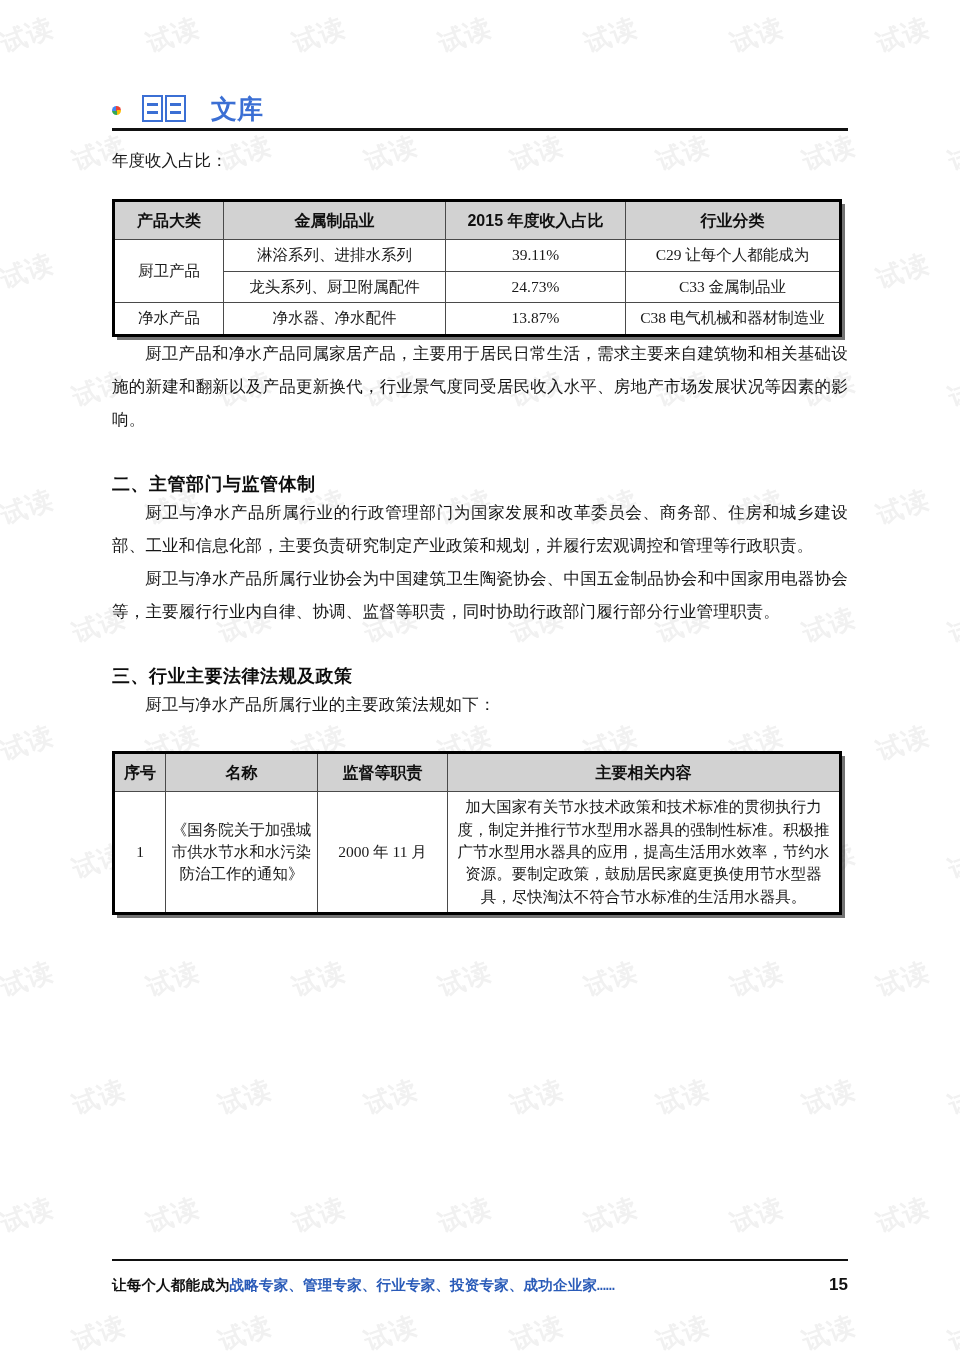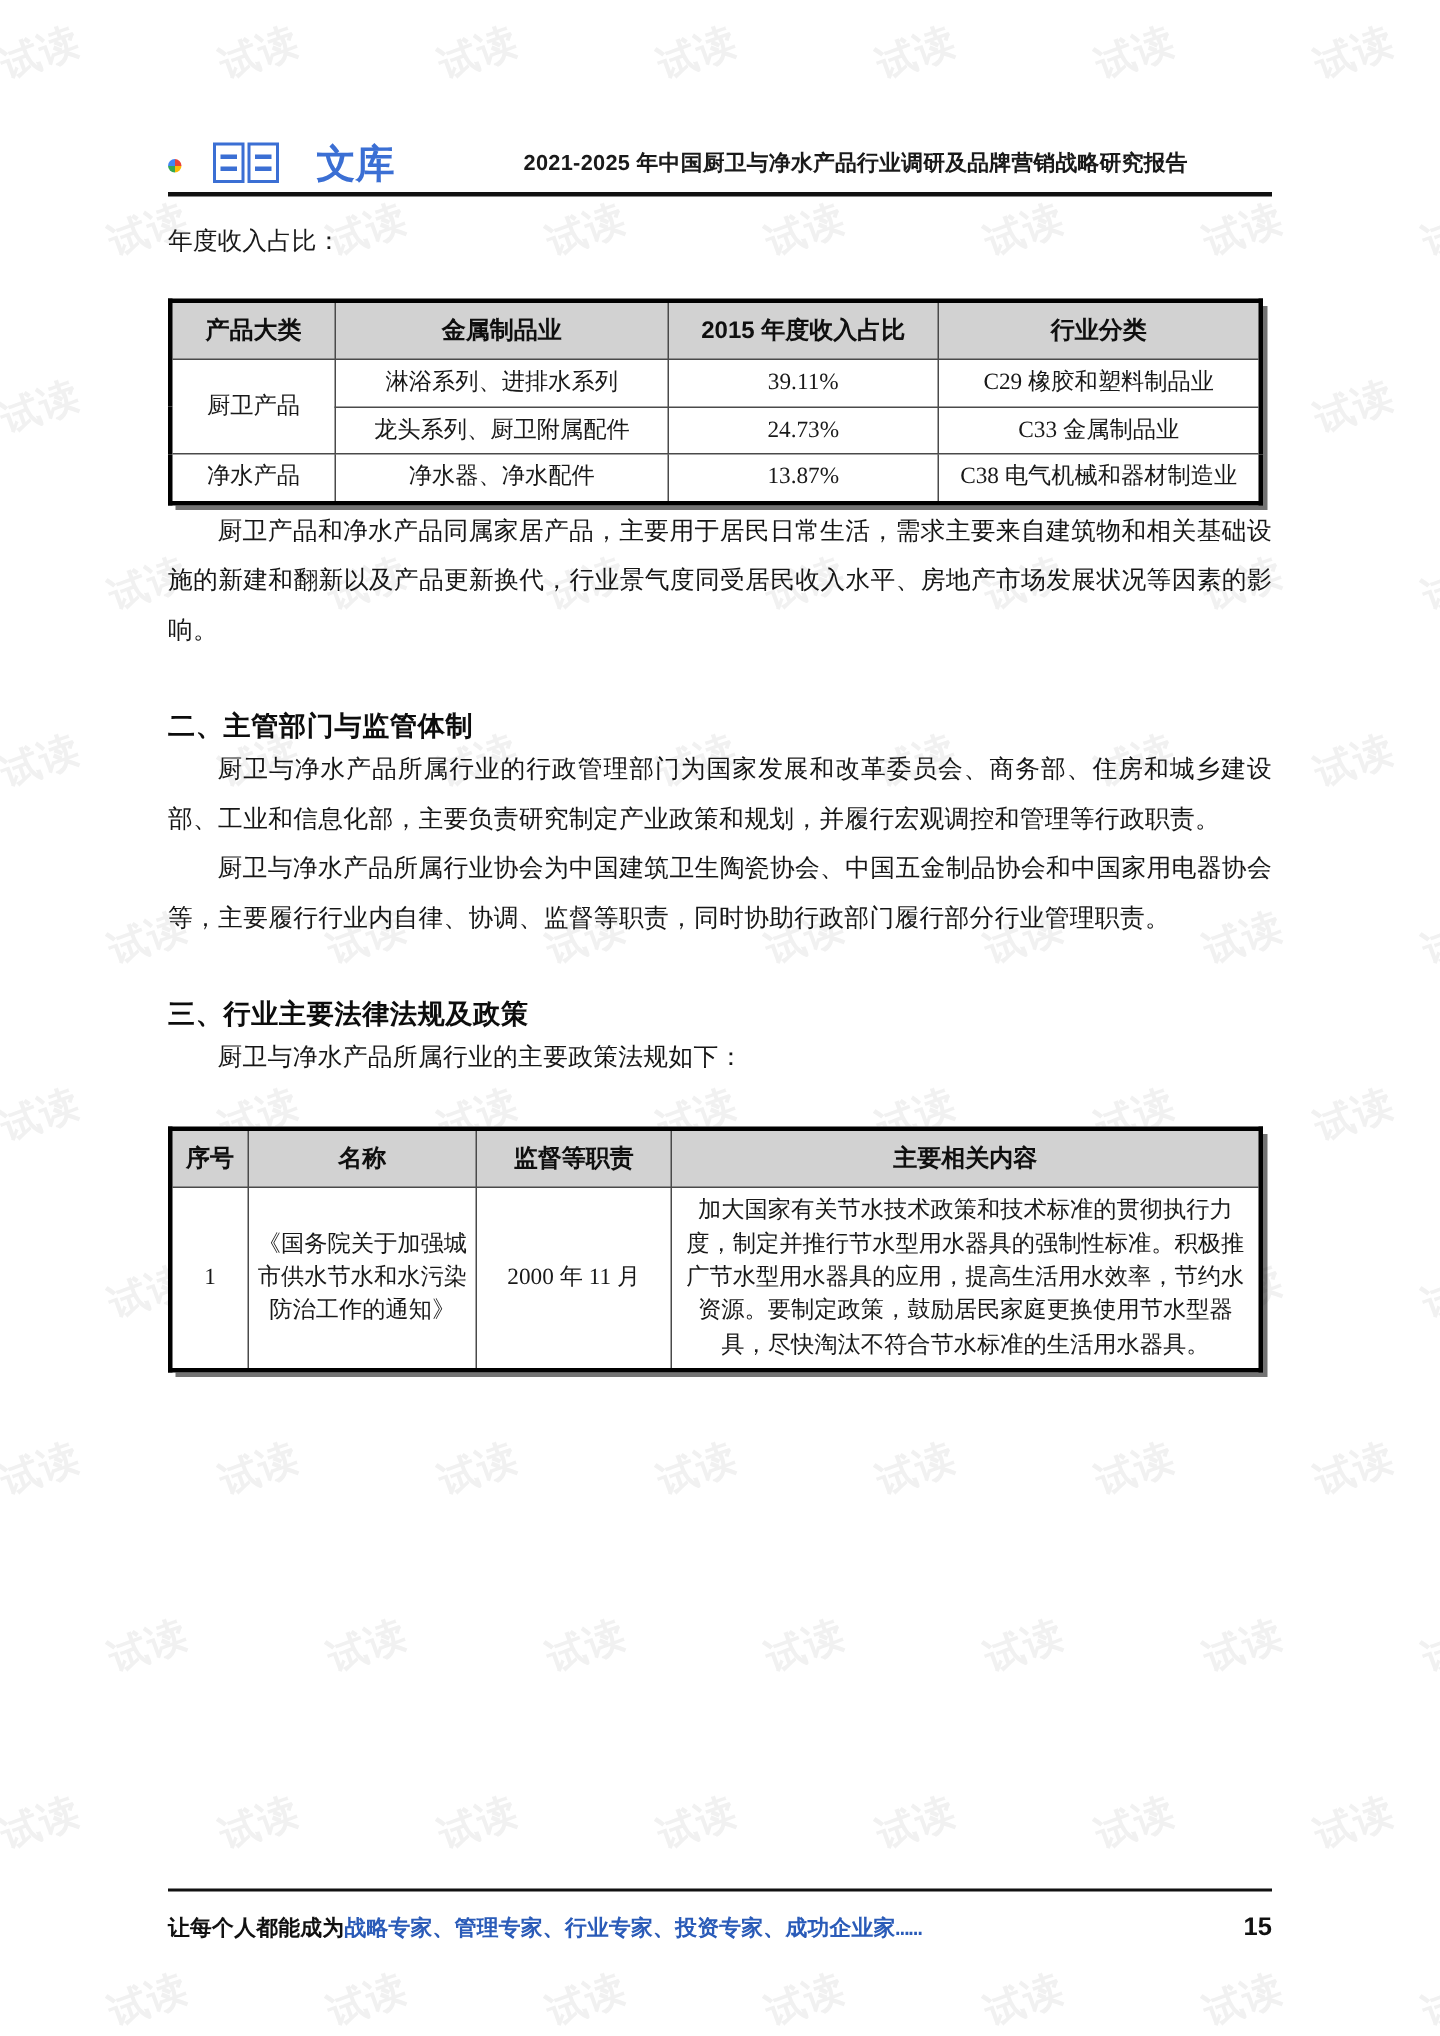--- a/index.html
+++ b/index.html
@@ -335,21 +335,20 @@
 
     <div class="doc-header">
       <div class="logo">
         <span class="logo-dot"></span>
         <span class="logo-mark">
           <span class="logo-box"></span>
           <span class="logo-box"></span>
         </span>
         <span class="logo-text">文库</span>
       </div>
-      <div class="header-title">2021-2025 年中国厨卫与净水产品行业调研及品牌营销战略研究报告</div>
     </div>
     <div class="header-rule"></div>
 
     <p class="lead">年度收入占比：</p>
 
     <div class="table-wrap t1">
       <table class="doc-table">
         <colgroup>
           <col class="c-major">
             <col class="c-kind">
@@ -362,21 +361,21 @@
             <th class="outer-top">金属制品业</th>
             <th class="outer-top">2015 年度收入占比</th>
             <th class="outer-top outer-right">行业分类</th>
           </tr>
         </thead>
         <tbody>
           <tr>
             <td class="cat-cell outer-left" rowspan="2">厨卫产品</td>
             <td>淋浴系列、进排水系列</td>
             <td>39.11%</td>
-            <td class="outer-right">C29 橡胶和塑料制品业</td>
+            <td class="outer-right">C29 让每个人都能成为</td>
           </tr>
           <tr>
             <td>龙头系列、厨卫附属配件</td>
             <td>24.73%</td>
             <td class="outer-right">C33 金属制品业</td>
           </tr>
           <tr>
             <td class="cat-cell outer-left outer-bottom">净水产品</td>
             <td class="outer-bottom">净水器、净水配件</td>
             <td class="outer-bottom">13.87%</td>

